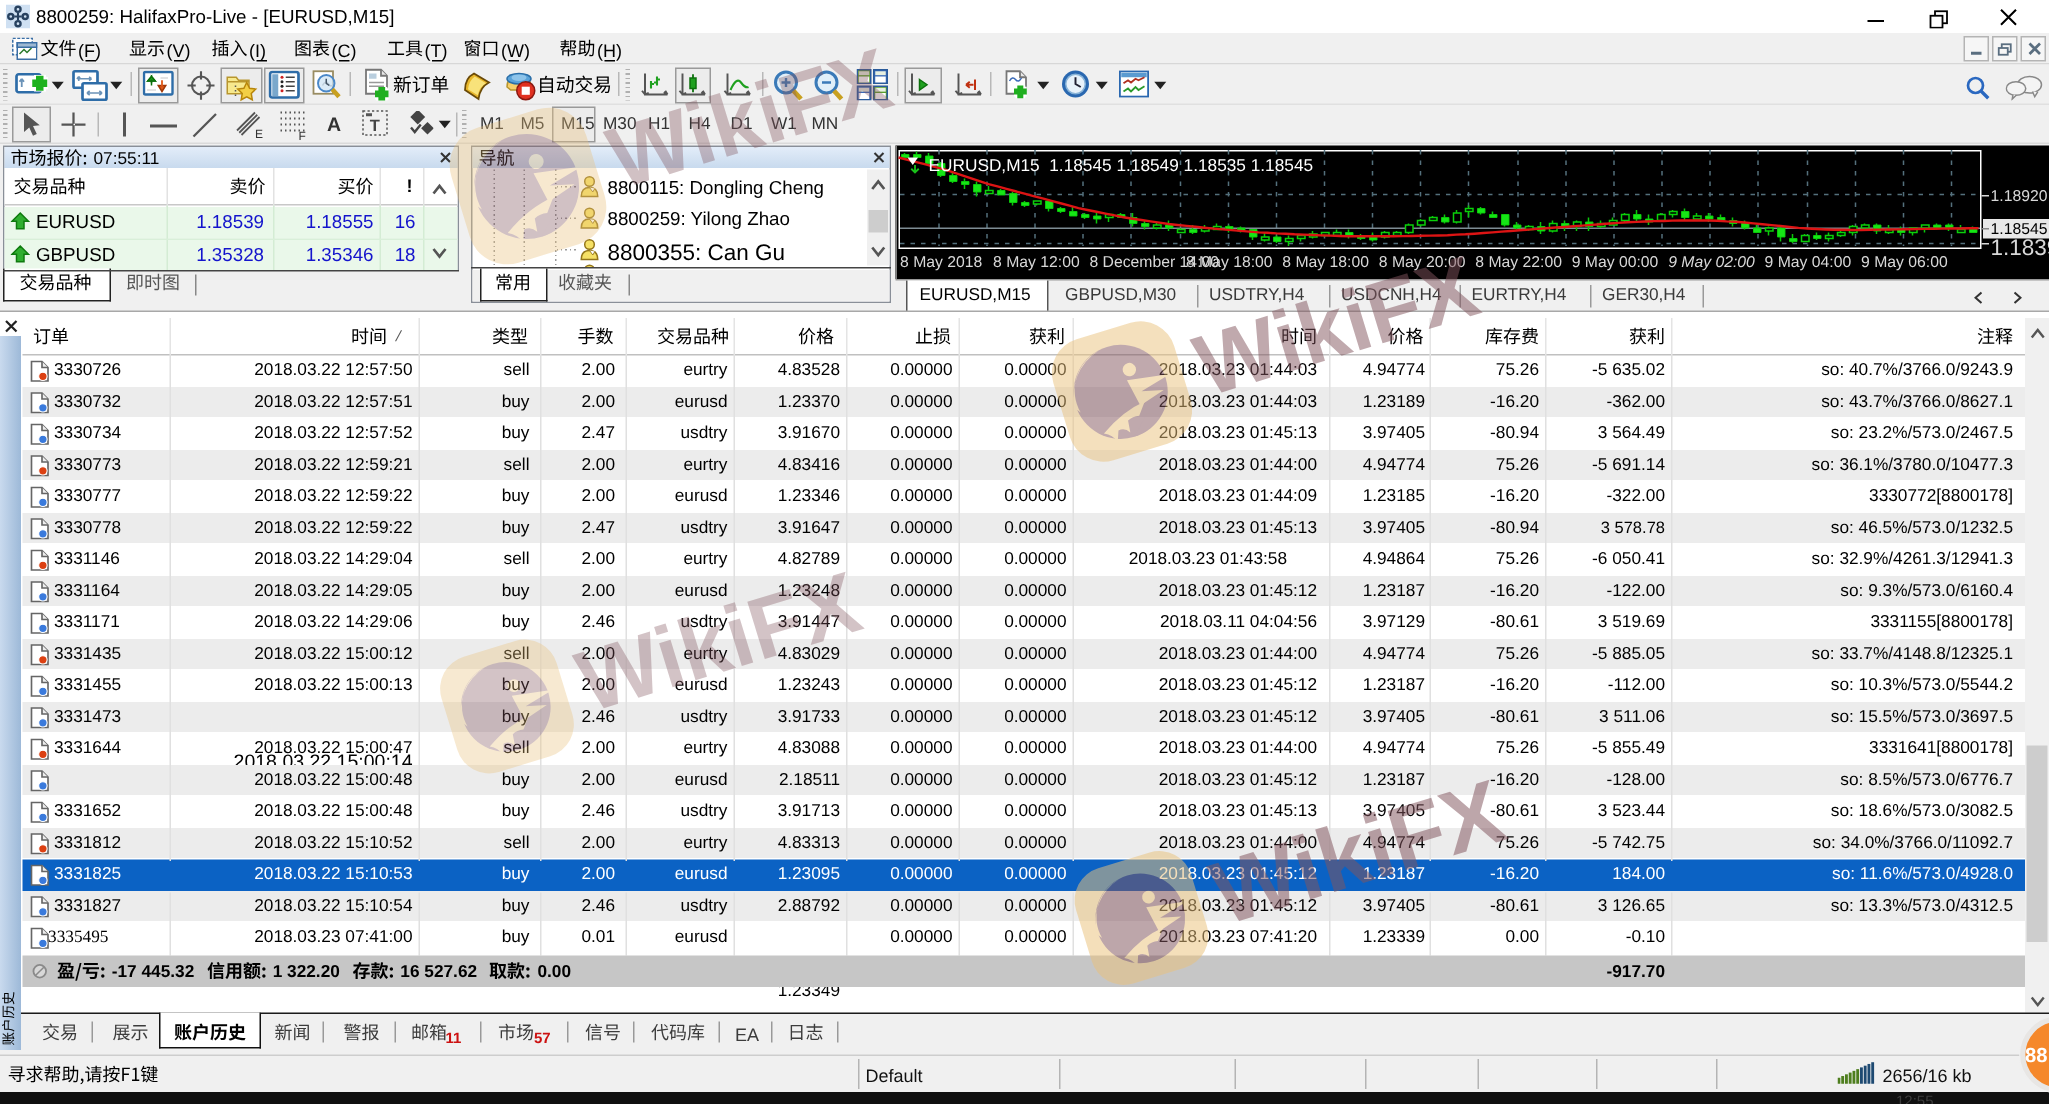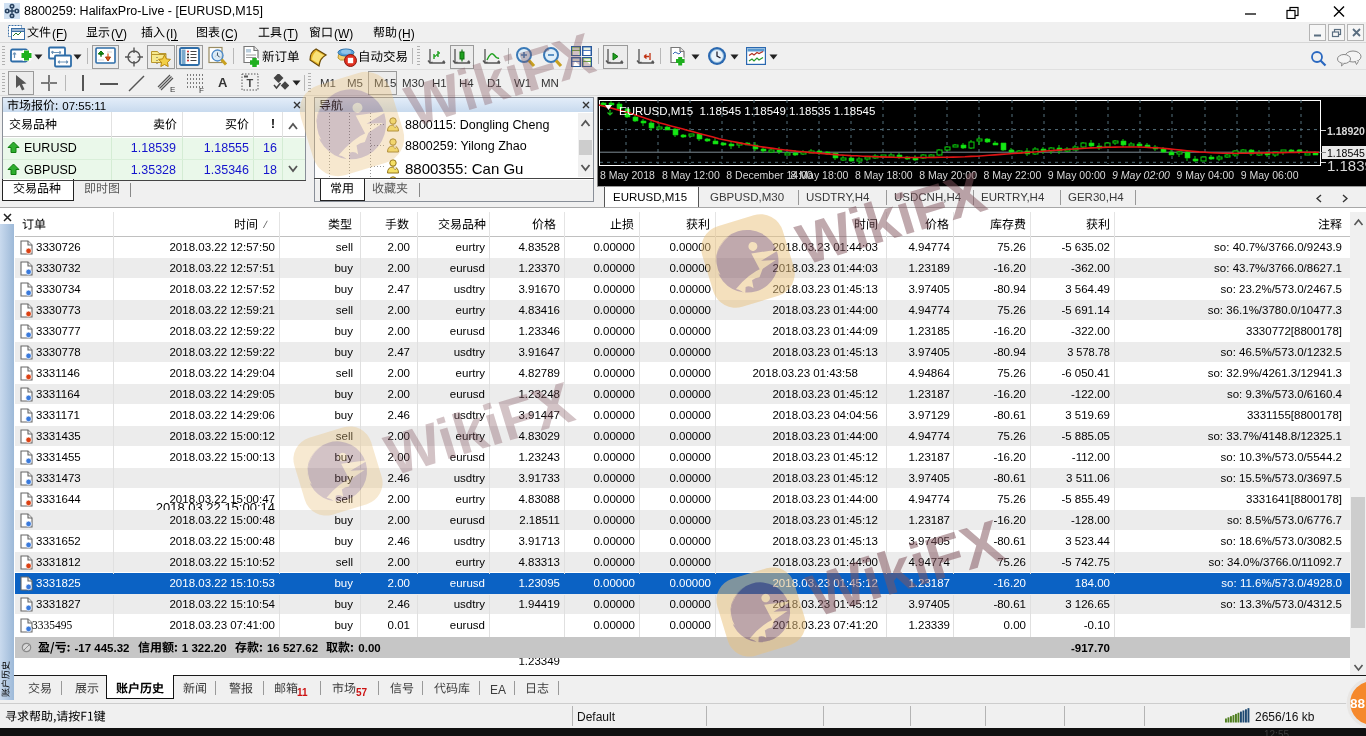--- a/index.html
+++ b/index.html
@@ -554,21 +554,21 @@
       <rect x="1281" y="150" width="5" height="2"></rect>
       <rect x="1305" y="153" width="5" height="2"></rect>
     </g>
 <polyline points="599,105.0 605,106.5 611,108.1 617,109.6 623,111.2 629,112.7 635,114.7 641,116.7 647,118.7 653,120.7 659,122.7 665,124.3 671,125.9 677,127.5 683,129.1 689,130.7 695,132.3 701,133.9 707,135.5 713,137.1 719,138.7 725,140.0 731,141.2 737,142.4 743,143.6 749,144.8 755,145.8 761,146.7 767,147.6 773,148.4 779,149.3 785,150.0 791,150.6 797,151.2 803,151.8 809,152.4 815,152.9 821,153.4 827,153.9 833,154.4 839,154.9 845,155.2 851,155.6 857,155.8 863,156.2 869,156.4 875,156.7 881,156.9 887,157.1 893,157.3 899,157.5 905,157.5 911,157.5 917,157.5 923,157.5 929,157.5 935,157.4 941,157.3 947,157.2 953,157.1 959,157.0 965,156.8 971,156.4 977,156.2 983,155.8 989,155.3 995,154.9 1001,154.4 1007,154.0 1013,153.5 1019,153.1 1025,152.6 1031,152.2 1037,151.7 1043,151.3 1049,150.8 1055,150.4 1061,149.9 1067,149.5 1073,149.0 1079,148.6 1085,148.2 1091,147.9 1097,147.7 1103,147.4 1109,147.3 1115,147.1 1121,147.0 1127,147.0 1133,147.0 1139,147.0 1145,147.2 1151,147.6 1157,147.8 1163,148.3 1169,148.9 1175,149.5 1181,150.1 1187,150.7 1193,151.3 1199,151.9 1205,152.3 1211,152.7 1217,153.0 1223,153.2 1229,153.2 1235,153.3 1241,153.3 1247,153.2 1253,153.1 1259,153.0 1265,152.9 1271,152.8 1277,152.7 1283,152.6 1289,152.5 1295,152.4 1301,152.3 1307,152.3 1313,152.2 1319,152.2" fill="none" stroke="#dd1414" stroke-width="1.6"></polyline>
 </svg>
 <svg class="abs" style="left:604px;top:104px" width="12" height="12" viewBox="0 0 12 12">
 <path d="M1 1 h7 l-3.5 5 Z" fill="#fff"></path>
     <path d="M6 6 v5 M3.5 8.5 L6 11 L8.5 8.5" stroke="#19c019" stroke-width="1.2" fill="none"></path>
   </svg>
 <div style="position:absolute;left:619px;top:104.5px;font-size:11.5px;color:#fff;font-weight:normal;white-space:pre;">EURUSD,M15  1.18545 1.18549 1.18535 1.18545</div>
-<div style="position:absolute;left:1327px;top:124.5px;font-size:10.5px;color:#d8d8d8;font-weight:bold;white-space:pre;">1.18920</div>
+<div style="position:absolute;left:1327px;top:124.5px;font-size:10.5px;color:#d8d8d8;font-weight:normal;white-space:pre;">1.18920</div>
 <div style="position:absolute;left:1327px;top:157px;font-size:15px;color:#d8d8d8;font-weight:normal;white-space:pre;">1.18395</div>
 <div class="abs" style="left:1322px;top:146px;width:44px;height:12.5px;background:#e8e8e8"></div>
 <div style="position:absolute;left:1327px;top:146.5px;font-size:10.5px;color:#000;font-weight:normal;white-space:pre;">1.18545</div>
 <div class="abs" style="left:1321px;top:151.8px;width:5px;height:1px;background:#888"></div>
 <div class="abs" style="left:1321px;top:129.6px;width:5px;height:1px;background:#d8d8d8"></div>
 <div class="abs" style="left:1321px;top:162.3px;width:5px;height:1px;background:#d8d8d8"></div>
 <div style="position:absolute;left:600px;top:169px;font-size:10.5px;color:#d8d8d8;font-weight:normal;white-space:pre;">8 May 2018</div>
 <div style="position:absolute;left:662px;top:169px;font-size:10.5px;color:#d8d8d8;font-weight:normal;white-space:pre;">8 May 12:00</div>
 <div style="position:absolute;left:726.3px;top:169px;font-size:10.5px;color:#d8d8d8;font-weight:normal;white-space:pre;">8 December 14:00</div>
 <div style="position:absolute;left:790.6px;top:169px;font-size:10.5px;color:#d8d8d8;font-weight:normal;white-space:pre;">8 May 18:00</div>
@@ -859,21 +859,21 @@
     <circle cx="8.6" cy="10.9" r="2.8" fill="#3a7adc" stroke="#fff" stroke-width="0.7"></circle>
   </svg>
 <div style="position:absolute;left:36px;top:408.5px;font-size:11.5px;color:#000;font-weight:normal;white-space:pre;">3331171</div>
 <div style="position:absolute;right:1091px;top:408.5px;font-size:11.5px;color:#000;font-weight:normal;white-space:pre;">2018.03.22 14:29:06</div>
 <div style="position:absolute;right:1013px;top:408.5px;font-size:11.5px;color:#000;font-weight:normal;white-space:pre;">buy</div>
 <div style="position:absolute;right:956px;top:408.5px;font-size:11.5px;color:#000;font-weight:normal;white-space:pre;">2.46</div>
 <div style="position:absolute;right:881px;top:408.5px;font-size:11.5px;color:#000;font-weight:normal;white-space:pre;">usdtry</div>
 <div style="position:absolute;right:806px;top:408.5px;font-size:11.5px;color:#000;font-weight:normal;white-space:pre;">3.91447</div>
 <div style="position:absolute;right:731px;top:408.5px;font-size:11.5px;color:#000;font-weight:normal;white-space:pre;">0.00000</div>
 <div style="position:absolute;right:655px;top:408.5px;font-size:11.5px;color:#000;font-weight:normal;white-space:pre;">0.00000</div>
-<div style="position:absolute;right:488px;top:408.5px;font-size:11.5px;color:#000;font-weight:normal;white-space:pre;">2018.03.23 04:04:56</div>
+<div style="position:absolute;right:488px;top:408.5px;font-size:11.5px;color:#000;font-weight:normal;white-space:pre;">2018.03.11 04:04:56</div>
 <div style="position:absolute;right:416px;top:408.5px;font-size:11.5px;color:#000;font-weight:normal;white-space:pre;">3.97129</div>
 <div style="position:absolute;right:340px;top:408.5px;font-size:11.5px;color:#000;font-weight:normal;white-space:pre;">-80.61</div>
 <div style="position:absolute;right:256px;top:408.5px;font-size:11.5px;color:#000;font-weight:normal;white-space:pre;">3 519.69</div>
 <div style="position:absolute;right:24px;top:408.5px;font-size:11.5px;color:#000;font-weight:normal;white-space:pre;">3331155[8800178]</div>
 <div class="abs" style="left:15px;top:426px;width:1335px;height:20px;background:#ececec"></div>
 <svg class="abs" style="left:20px;top:429px" width="13" height="15" viewBox="0 0 13 15">
     <path d="M1 1 h7 l4 4 v9 h-11 Z" fill="#fff" stroke="#666" stroke-width="1.1"></path>
     <path d="M8 1 v4 h4" fill="#eee" stroke="#666" stroke-width="1.1"></path>
     <circle cx="8.6" cy="10.9" r="2.8" fill="#dc4012" stroke="#fff" stroke-width="0.7"></circle>
   </svg>
@@ -1024,21 +1024,21 @@
 <svg class="abs" style="left:20px;top:597px" width="13" height="15" viewBox="0 0 13 15">
     <path d="M1 1 h7 l4 4 v9 h-11 Z" fill="#fff" stroke="#666" stroke-width="1.1"></path>
     <path d="M8 1 v4 h4" fill="#eee" stroke="#666" stroke-width="1.1"></path>
     <circle cx="8.6" cy="10.9" r="2.8" fill="#3a7adc" stroke="#fff" stroke-width="0.7"></circle>
   </svg>
 <div style="position:absolute;left:36px;top:597.5px;font-size:11.5px;color:#000;font-weight:normal;white-space:pre;">3331827</div>
 <div style="position:absolute;right:1091px;top:597.5px;font-size:11.5px;color:#000;font-weight:normal;white-space:pre;">2018.03.22 15:10:54</div>
 <div style="position:absolute;right:1013px;top:597.5px;font-size:11.5px;color:#000;font-weight:normal;white-space:pre;">buy</div>
 <div style="position:absolute;right:956px;top:597.5px;font-size:11.5px;color:#000;font-weight:normal;white-space:pre;">2.46</div>
 <div style="position:absolute;right:881px;top:597.5px;font-size:11.5px;color:#000;font-weight:normal;white-space:pre;">usdtry</div>
-<div style="position:absolute;right:806px;top:597.5px;font-size:11.5px;color:#000;font-weight:normal;white-space:pre;">1.94419</div>
+<div style="position:absolute;right:806px;top:597.5px;font-size:11.5px;color:#000;font-weight:normal;white-space:pre;">2.88792</div>
 <div style="position:absolute;right:731px;top:597.5px;font-size:11.5px;color:#000;font-weight:normal;white-space:pre;">0.00000</div>
 <div style="position:absolute;right:655px;top:597.5px;font-size:11.5px;color:#000;font-weight:normal;white-space:pre;">0.00000</div>
 <div style="position:absolute;right:488px;top:597.5px;font-size:11.5px;color:#000;font-weight:normal;white-space:pre;">2018.03.23 01:45:12</div>
 <div style="position:absolute;right:416px;top:597.5px;font-size:11.5px;color:#000;font-weight:normal;white-space:pre;">3.97405</div>
 <div style="position:absolute;right:340px;top:597.5px;font-size:11.5px;color:#000;font-weight:normal;white-space:pre;">-80.61</div>
 <div style="position:absolute;right:256px;top:597.5px;font-size:11.5px;color:#000;font-weight:normal;white-space:pre;">3 126.65</div>
 <div style="position:absolute;right:24px;top:597.5px;font-size:11.5px;color:#000;font-weight:normal;white-space:pre;">so: 13.3%/573.0/4312.5</div>
 <svg class="abs" style="left:20px;top:618px" width="13" height="15" viewBox="0 0 13 15">
     <path d="M1 1 h7 l4 4 v9 h-11 Z" fill="#fff" stroke="#666" stroke-width="1.1"></path>
     <path d="M8 1 v4 h4" fill="#eee" stroke="#666" stroke-width="1.1"></path>

